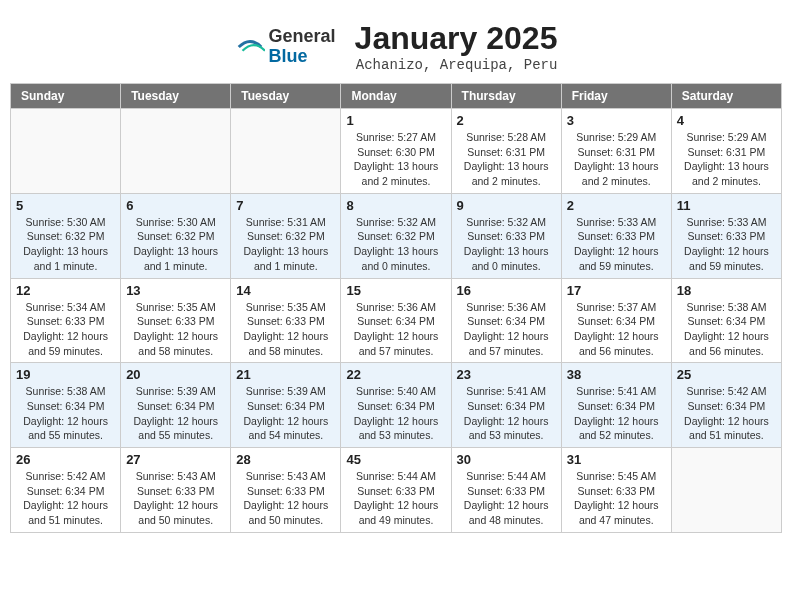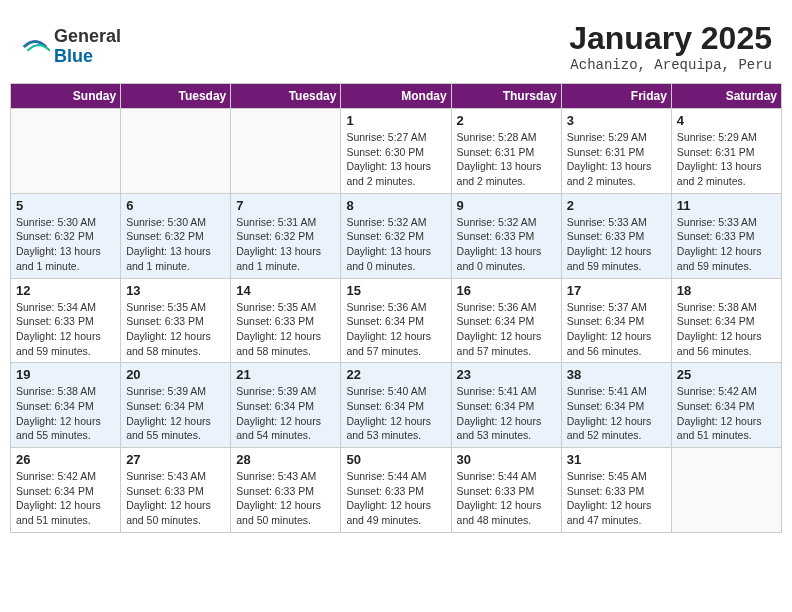--- a/index.html
+++ b/index.html
@@ -5,21 +5,21 @@
     * { box-sizing: border-box; margin: 0; padding: 0; }
     body {
       font-family: Arial, sans-serif;
       background: #fff;
       width: 792px;
       min-height: 612px;
       padding: 10px;
     }
     .header-area {
       display: flex;
-      justify-content: space-between;
+      justify-content: center;
       align-items: center;
       padding: 10px 10px 5px 10px;
     }
     .logo {
       display: flex;
       align-items: center;
     }
     .logo-text {
       display: flex;
       flex-direction: column;
@@ -48,24 +48,24 @@
       color: #444;
       font-family: Liberation Mono, monospace;
     }
     .calendar {
       width: 100%;
       border-collapse: collapse;
       margin-top: 5px;
       font-size: 11px;
     }
     .calendar th {
-      background-color: #701a75;
+      background-color: #737373;
       color: #fff;
-      text-align: right;
-      padding: 5px 4px;
+      text-align: left;
+      padding: 5px 10px;
       font-size: 12px;
       font-weight: bold;
       border: 1px solid #ccc;
     }
     .calendar td {
       vertical-align: top;
       border: 1px solid #ccc;
       padding: 4px 5px;
       width: calc(100% / 7);
       min-height: 80px;
@@ -80,20 +80,21 @@
     .day-number {
       font-size: 13px;
       font-weight: bold;
       color: #222;
       margin-bottom: 2px;
     }
     .day-info {
       color: #333;
       line-height: 1.4;
       font-size: 10.5px;
+      text-align: center;
     }
     .row-shade td {
       background-color: #eaf3fb !important;
     }
   </style>
 </head>
 <body>
 
 <div class="header-area">
   <div class="logo">
@@ -244,21 +245,21 @@
         </td>
         <td>
           <div class="day-number">27</div>
           <div class="day-info">Sunrise: 5:43 AM<br>Sunset: 6:33 PM<br>Daylight: 12 hours<br>and 50 minutes.</div>
         </td>
         <td>
           <div class="day-number">28</div>
           <div class="day-info">Sunrise: 5:43 AM<br>Sunset: 6:33 PM<br>Daylight: 12 hours<br>and 50 minutes.</div>
         </td>
         <td>
-          <div class="day-number">50</div>
+          <div class="day-number">45</div>
           <div class="day-info">Sunrise: 5:44 AM<br>Sunset: 6:33 PM<br>Daylight: 12 hours<br>and 49 minutes.</div>
         </td>
         <td>
           <div class="day-number">30</div>
           <div class="day-info">Sunrise: 5:44 AM<br>Sunset: 6:33 PM<br>Daylight: 12 hours<br>and 48 minutes.</div>
         </td>
         <td>
           <div class="day-number">31</div>
           <div class="day-info">Sunrise: 5:45 AM<br>Sunset: 6:33 PM<br>Daylight: 12 hours<br>and 47 minutes.</div>
         </td>

